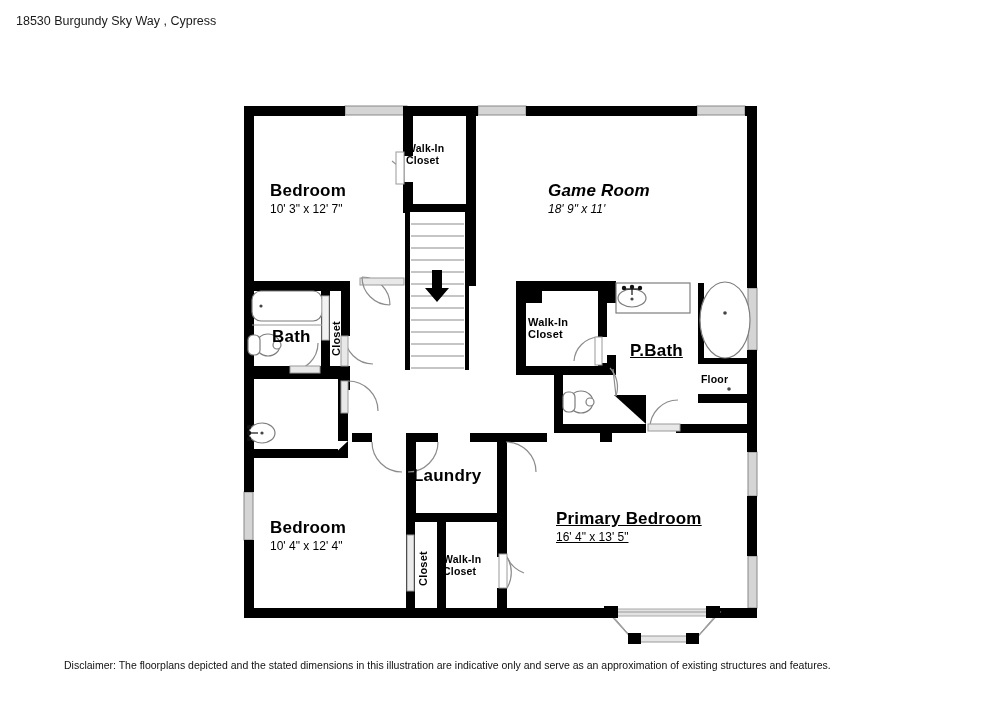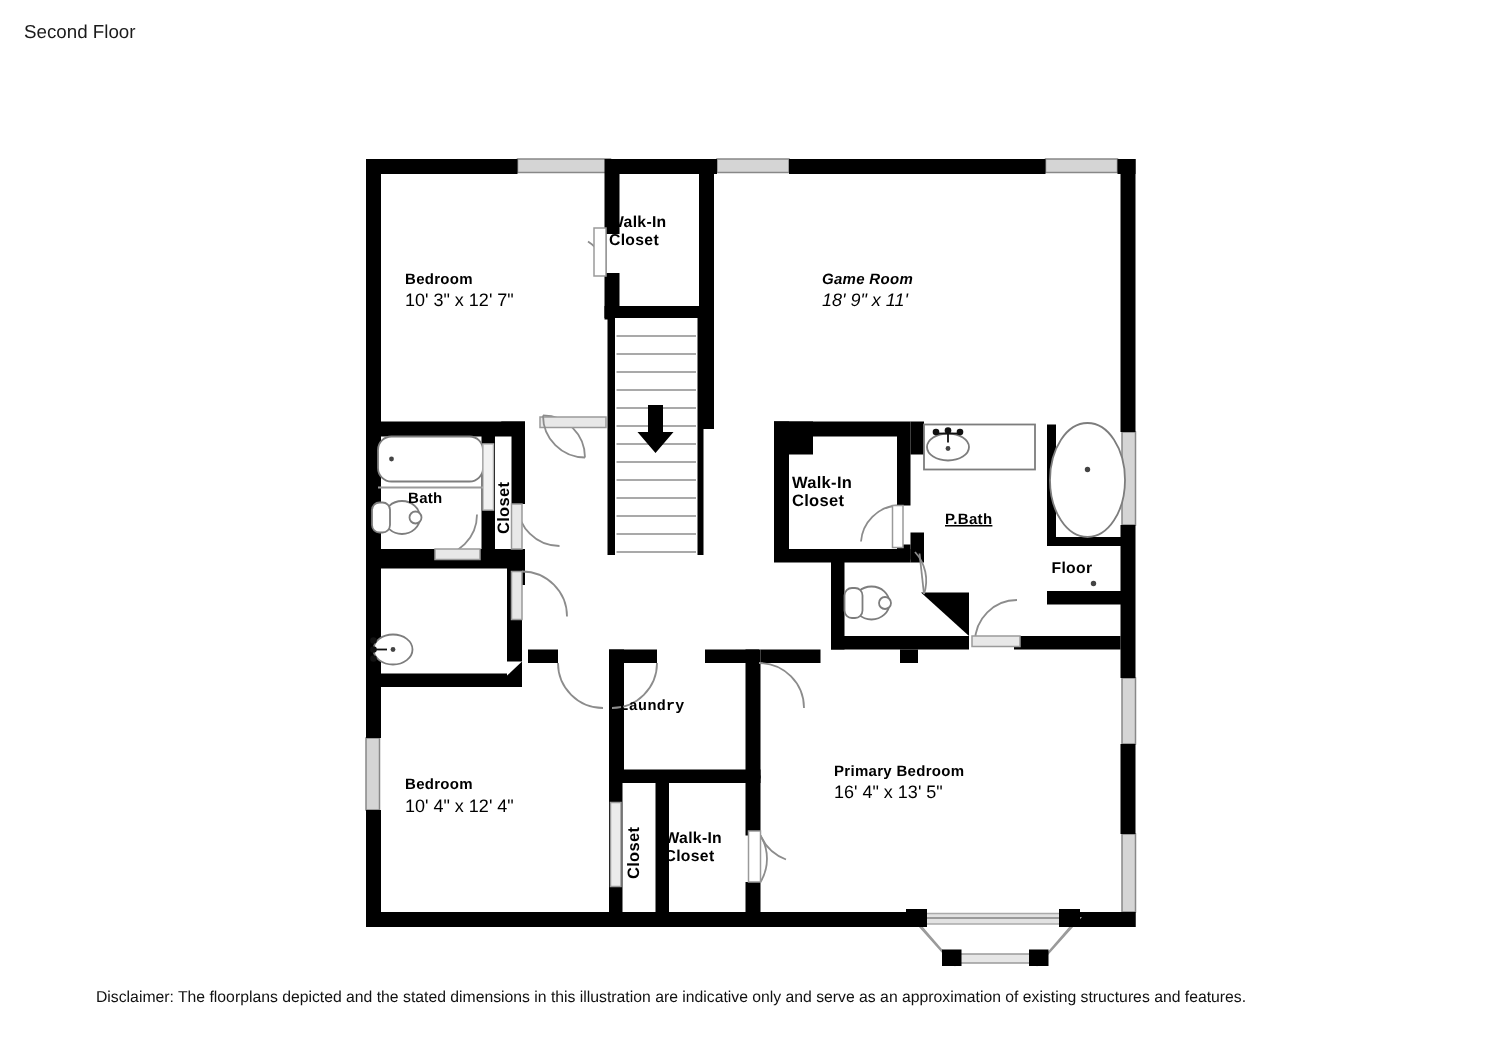--- a/index.html
+++ b/index.html
@@ -46,39 +46,39 @@
     white-space: nowrap;
     padding-left: 48px;
   }
   .rlabel {
     position: absolute;
     pointer-events: none;
     white-space: nowrap;
   }
   .rname {
     font-weight: bold;
-    font-size: 10px;
+    font-size: 17px;
     letter-spacing: .2px;
   }
   .rdim {
     font-size: 12px;
     margin-top: 1px;
   }
   .rname.sm { font-size: 11px; }
   .rname.xs { font-size: 10.5px; }
   .vert {
     transform: rotate(-90deg);
     transform-origin: center center;
   }
 </style>
 </head>
 <body>
 
 <div id="header">
-  <div>Second Floor</div>
+  <div>18530 Burgundy Sky Way , Cypress</div>
 </div>
 
 <svg id="plan" viewBox="0 0 1000 707" xmlns="http://www.w3.org/2000/svg">
 
   <g>
     <rect x="345" y="106" width="62" height="9" fill="#d5d5d5" stroke="#888" stroke-width="1"></rect>
     <rect x="478" y="106" width="48" height="9" fill="#d5d5d5" stroke="#888" stroke-width="1"></rect>
     <rect x="697" y="106" width="48" height="9" fill="#d5d5d5" stroke="#888" stroke-width="1"></rect>
     <rect x="244" y="492" width="9" height="48" fill="#d5d5d5" stroke="#888" stroke-width="1"></rect>
     <rect x="748" y="288" width="9" height="62" fill="#d5d5d5" stroke="#888" stroke-width="1"></rect>
@@ -310,40 +310,40 @@
 </div>
 
 <div class="rlabel" style="left:630px; top:341px; width:62px;text-decoration:underline;">
   <div class="rname">P.Bath</div>
 </div>
 
 <div class="rlabel" style="left:701px; top:373px; width:58px;">
   <div class="rname xs">Floor</div>
 </div>
 
-<div class="rlabel" style="left:413px; top:466px; width:84px;font-family:Liberation Mono, monospace;">
+<div class="rlabel" style="left:413px; top:466px; width:84px;">
   <div class="rname">Laundry</div>
 </div>
 
 <div class="rlabel" style="left:270px; top:518px; width:120px;">
   <div class="rname">Bedroom</div>
   <div class="rdim">10' 4" x 12' 4"</div>
 </div>
 
 <div class="rlabel" style="left:398px; top:555px; width:50px;">
   <div class="rname sm vert">Closet</div>
 </div>
 
 <div class="rlabel" style="left:443px; top:553px; width:58px;">
   <div class="rname xs" id="wicr">
       <div>Walk-In</div>
       <div>Closet</div>
     </div>
 </div>
 
-<div class="rlabel" style="left:556px; top:509px; width:146px;">
+<div class="rlabel" style="left:556px; top:509px; width:146px;text-decoration:underline;">
   <div class="rname">Primary Bedroom</div>
   <div class="rdim">16' 4" x 13' 5"</div>
 </div>
 
 <div id="footer">
   <div>Disclaimer: The floorplans depicted and the stated dimensions in this illustration are indicative only and serve as an approximation of existing structures and features.</div>
 </div>
 
 </body></html>

